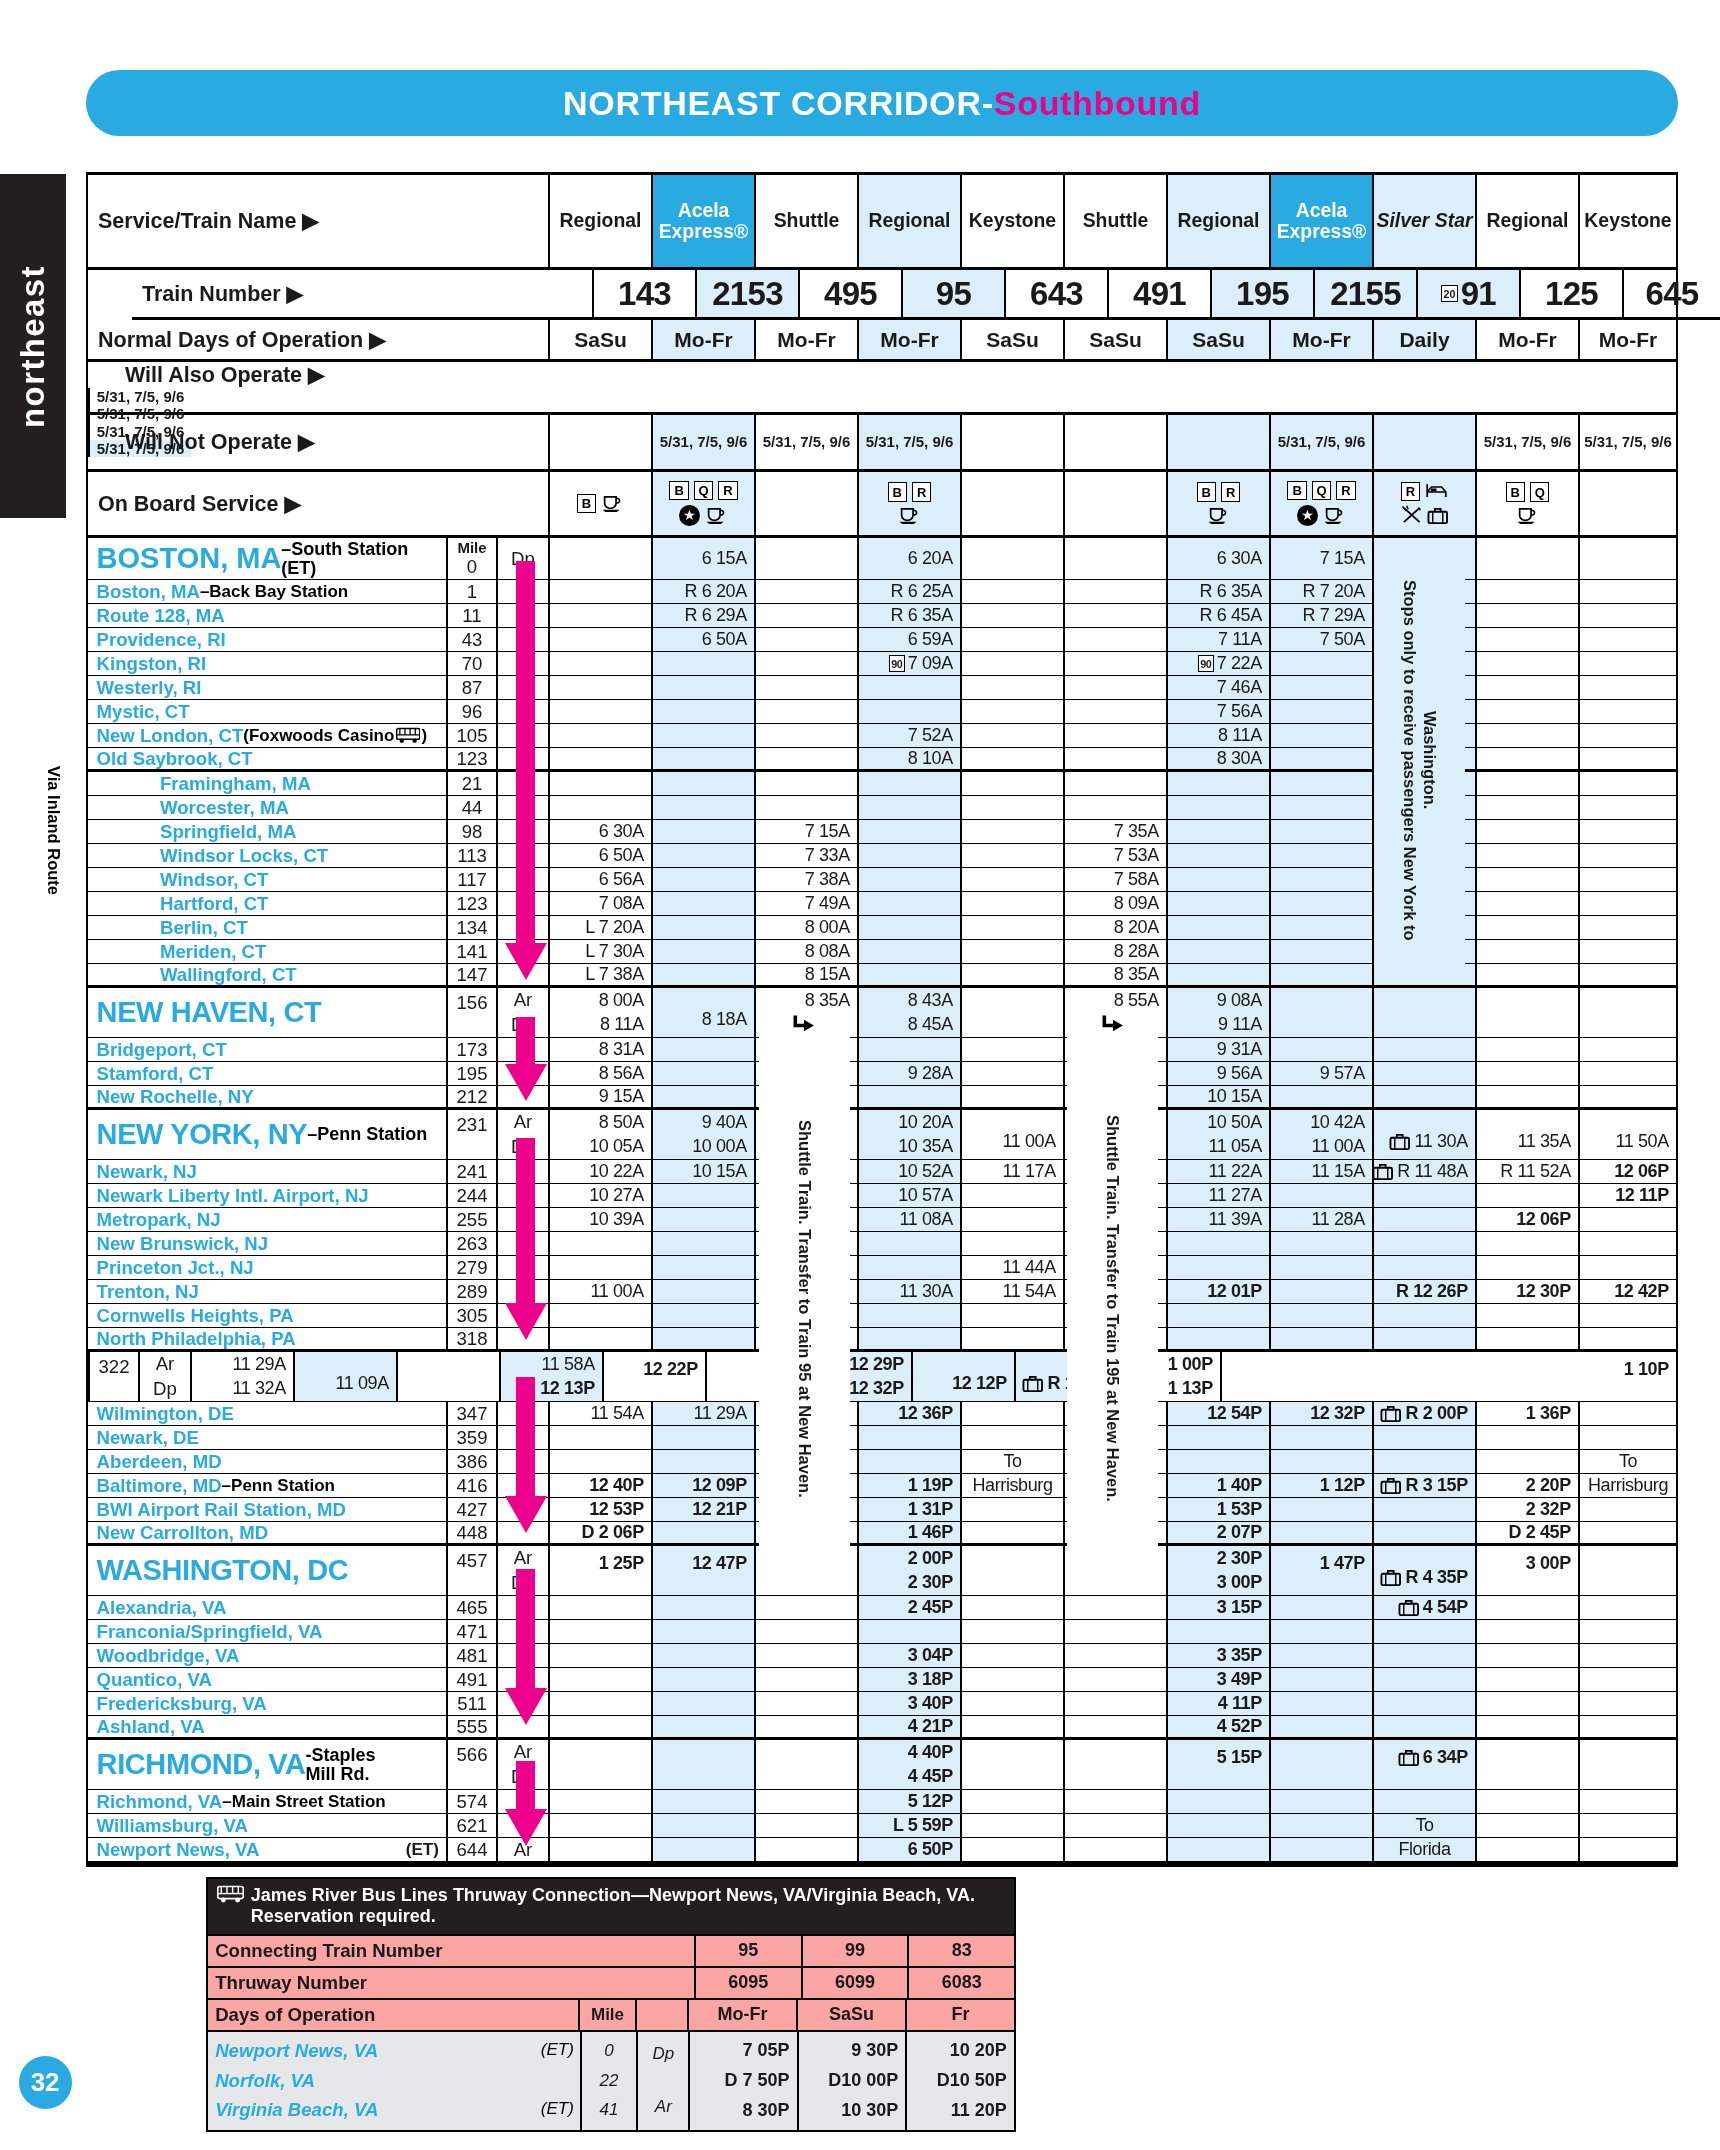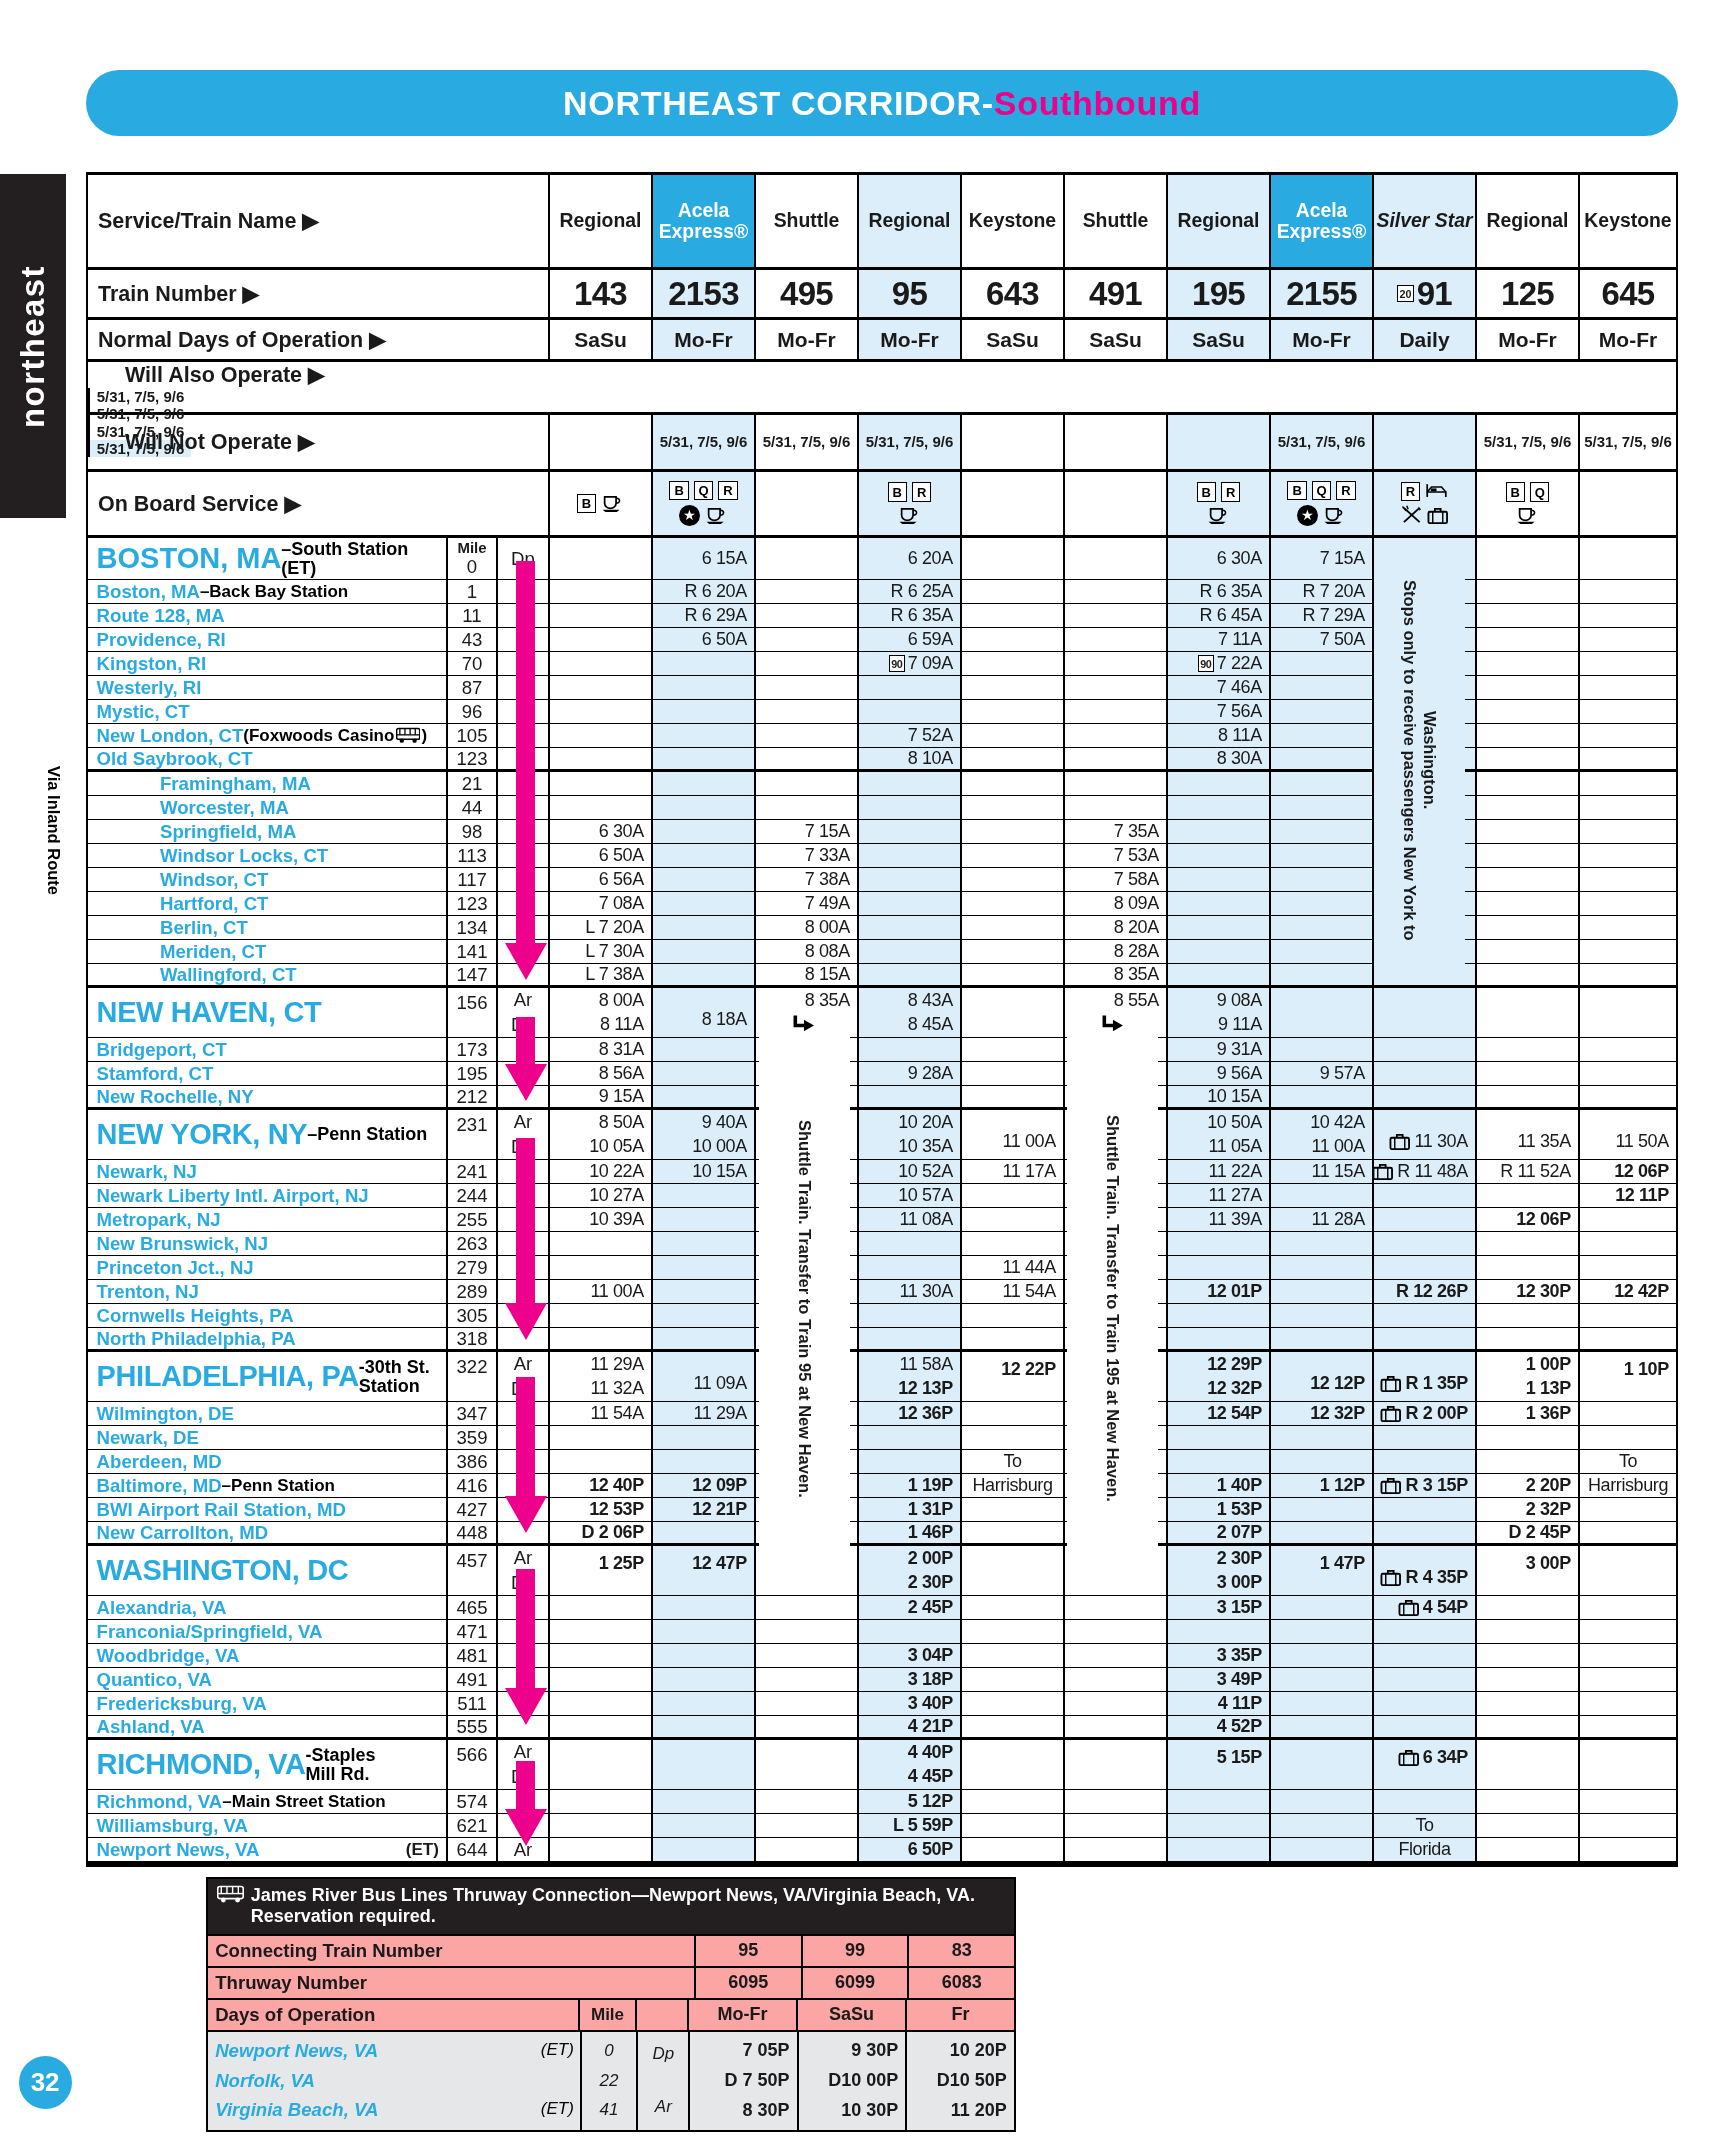--- a/index.html
+++ b/index.html
@@ -154,21 +154,21 @@
         <div class="hcell shaded">
           <span class="svc it">Silver Star</span>
         </div>
         <div class="hcell">
           <span class="svc">Regional</span>
         </div>
         <div class="hcell">
           <span class="svc">Keystone</span>
         </div>
       </div>
-      <div class="hrow" style="height: 50px;">
+      <div class="hrow" style="height: 50px; margin-left: 44px;">
         <div class="hlabel">Train Number ▶</div>
         <div class="hcell">
           <span class="tnum">143</span>
         </div>
         <div class="hcell shaded">
           <span class="tnum">2153</span>
         </div>
         <div class="hcell">
           <span class="tnum">495</span>
         </div>
@@ -1378,25 +1378,20 @@
         <div class="tcell shaded"></div>
         <div class="tcell"></div>
         <div class="tcell"></div>
         <div class="tcell shaded"></div>
         <div class="tcell shaded"></div>
         <div class="tcell shaded"></div>
         <div class="tcell"></div>
         <div class="tcell"></div>
       </div>
       <div class="srow city">
-        <div class="namecell">
-          <span class="nm">PHILADELPHIA, PA</span>
-          <span class="sf">-30th St.
-Station</span>
-        </div>
         <div class="milecell">
           <span>322</span>
         </div>
         <div class="ardpcell">
           <span>Ar</span>
           <span>Dp</span>
         </div>
         <div class="tcell">
           <div class="half">
             <span>11 29A</span>

